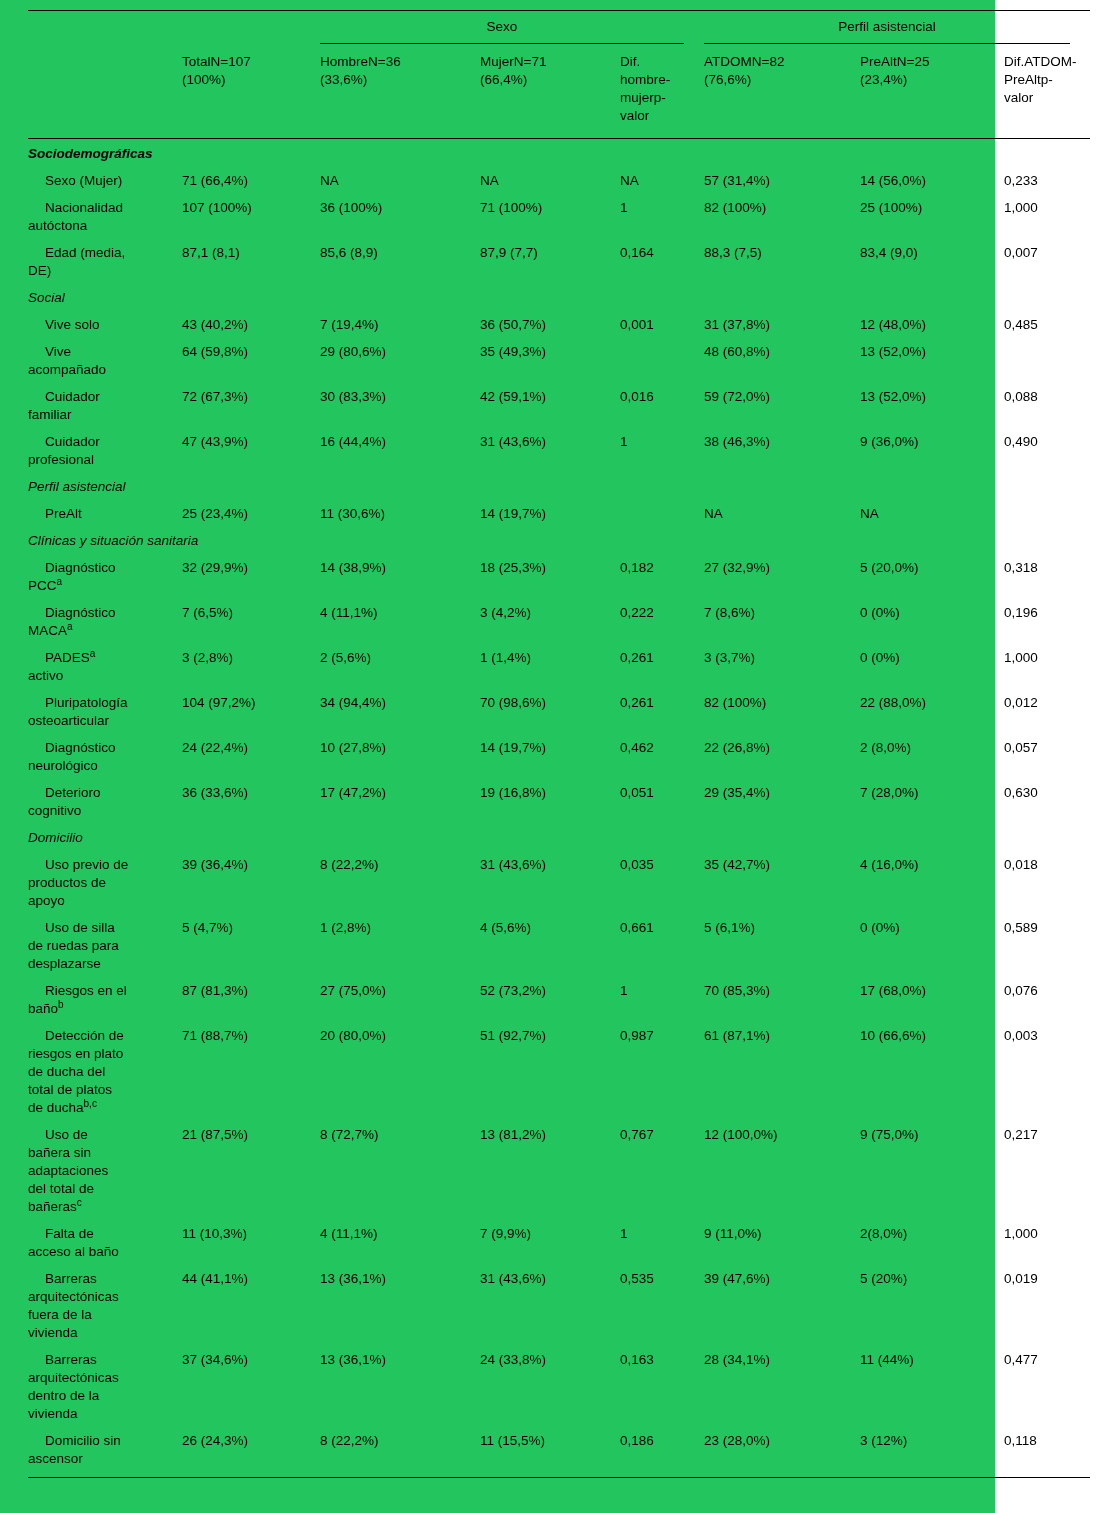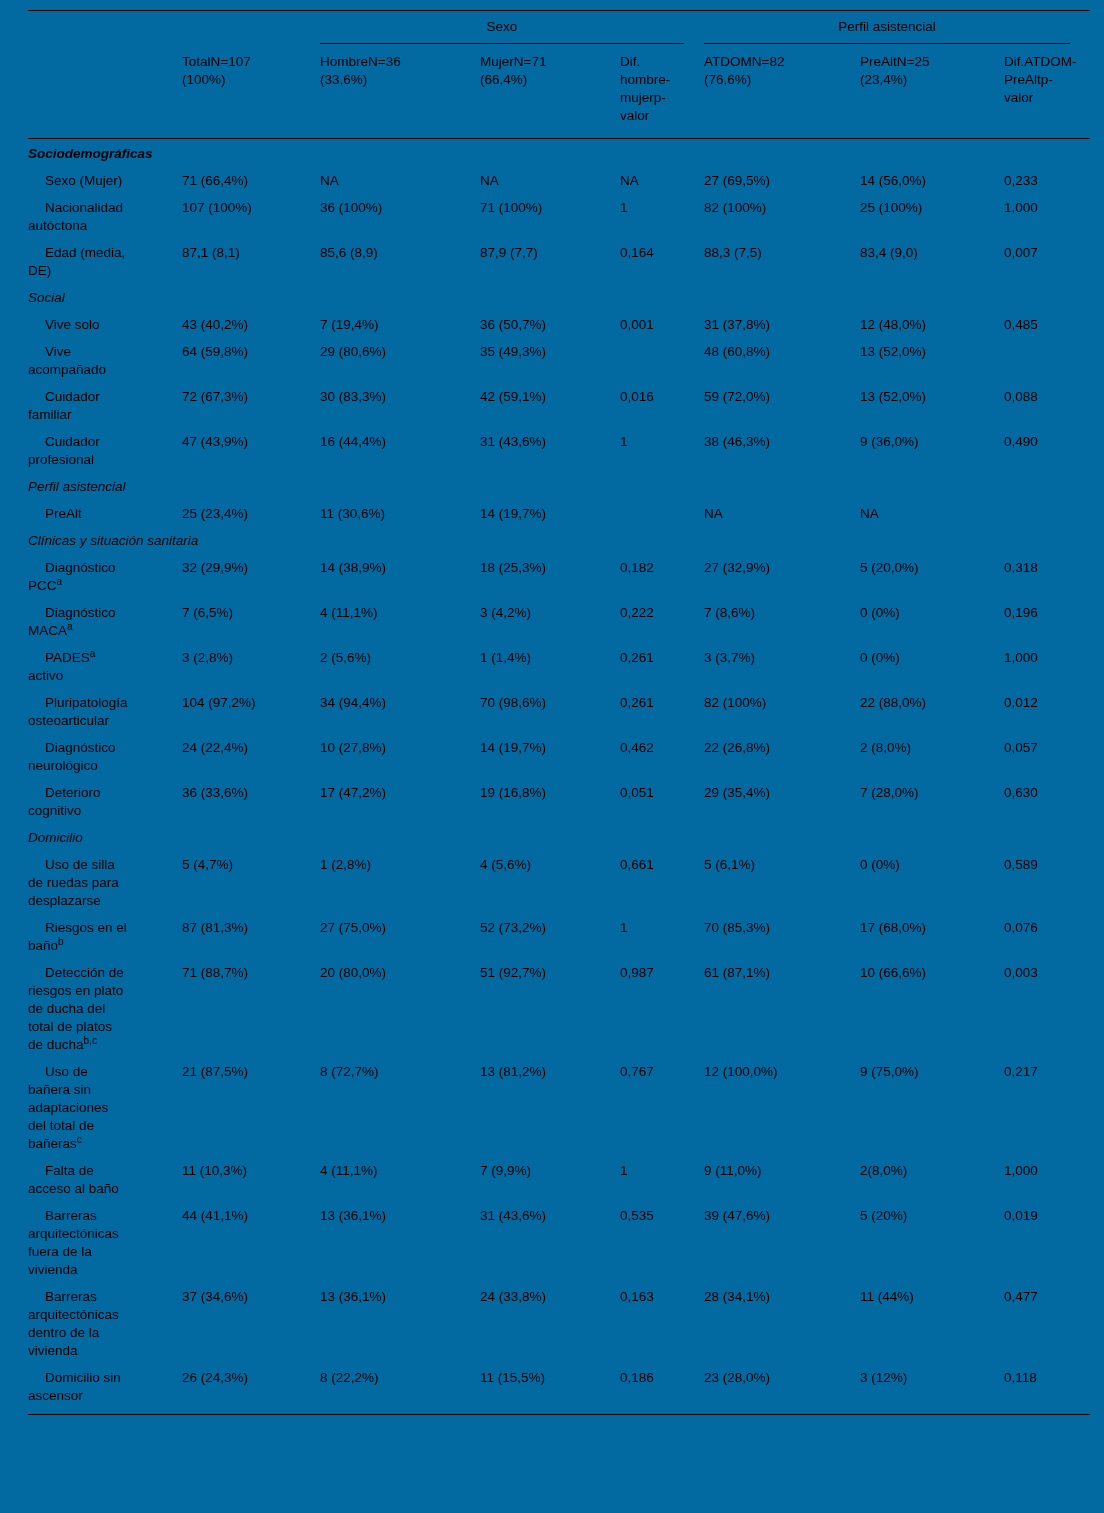--- a/index.html
+++ b/index.html
@@ -3,25 +3,25 @@
 <meta charset="utf-8">
 <style>
   html, body {
     margin: 0;
     padding: 0;
     background: #ffffff;
     color: #000000;
     font-family: "Liberation Sans", "DejaVu Sans", sans-serif;
   }
   .page {
-    width: 1104px;
+    width: 995px;
     min-height: 1513px;
     box-sizing: border-box;
     padding: 10px 22px 0 28px;
-    background: #0369a1;
+    background: #22c55e;
   }
   table.desc-table {
     border-collapse: collapse;
     table-layout: fixed;
     width: 1062px;
     font-size: 13.5px;
     line-height: 18px;
     border-bottom: 1px solid #000000;
   }
   th, td {
@@ -162,21 +162,21 @@
     <tbody id="table-body">
         <tr>
           <td colspan="8" class="section">Sociodemográficas</td>
         </tr>
         <tr>
           <td class="rowlabel"><span>Sexo (Mujer)</span></td>
           <td class="val">71 (66,4%)</td>
           <td class="val">NA</td>
           <td class="val">NA</td>
           <td class="val">NA</td>
-          <td class="val">27 (69,5%)</td>
+          <td class="val">57 (31,4%)</td>
           <td class="val">14 (56,0%)</td>
           <td class="val">0,233</td>
         </tr>
         <tr>
           <td class="rowlabel"><span>Nacionalidad
 autóctona</span></td>
           <td class="val">107 (100%)</td>
           <td class="val">36 (100%)</td>
           <td class="val">71 (100%)</td>
           <td class="val">1</td>
@@ -318,20 +318,32 @@
           <td class="val">36 (33,6%)</td>
           <td class="val">17 (47,2%)</td>
           <td class="val">19 (16,8%)</td>
           <td class="val">0,051</td>
           <td class="val">29 (35,4%)</td>
           <td class="val">7 (28,0%)</td>
           <td class="val">0,630</td>
         </tr>
         <tr>
           <td colspan="8" class="section">Domicilio</td>
+        </tr>
+        <tr>
+          <td class="rowlabel"><span>Uso previo de
+productos de
+apoyo</span></td>
+          <td class="val">39 (36,4%)</td>
+          <td class="val">8 (22,2%)</td>
+          <td class="val">31 (43,6%)</td>
+          <td class="val">0,035</td>
+          <td class="val">35 (42,7%)</td>
+          <td class="val">4 (16,0%)</td>
+          <td class="val">0,018</td>
         </tr>
         <tr>
           <td class="rowlabel"><span>Uso de silla
 de ruedas para
 desplazarse</span></td>
           <td class="val">5 (4,7%)</td>
           <td class="val">1 (2,8%)</td>
           <td class="val">4 (5,6%)</td>
           <td class="val">0,661</td>
           <td class="val">5 (6,1%)</td>

